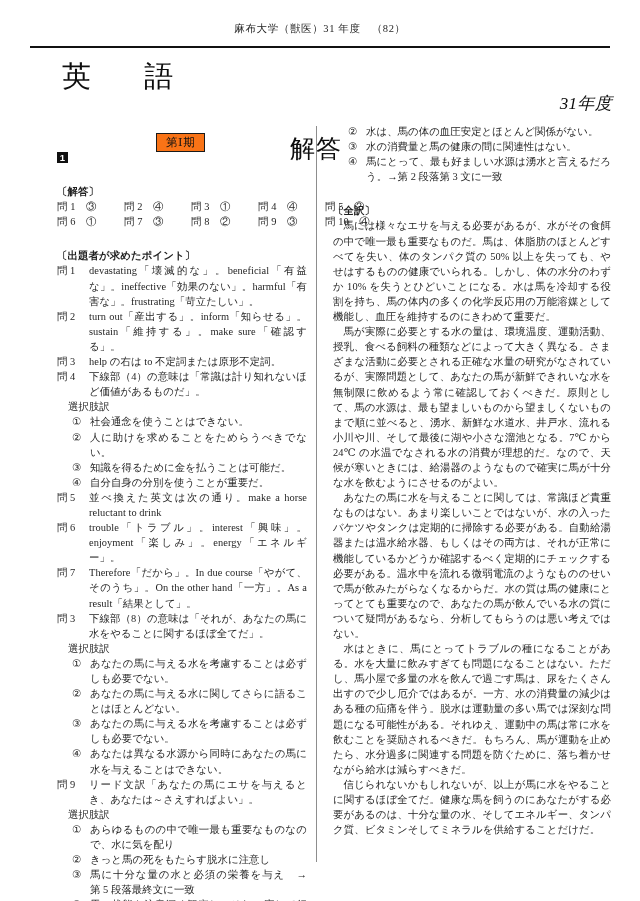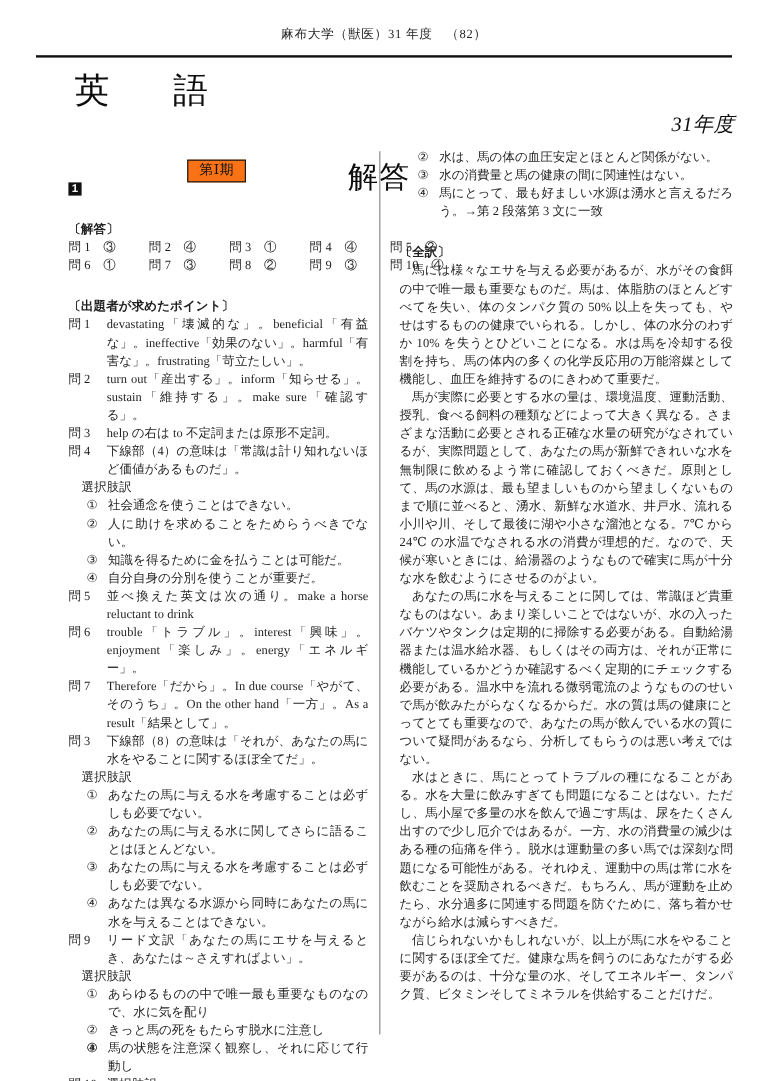--- a/index.html
+++ b/index.html
@@ -218,21 +218,21 @@
       <div class="item"><span class="lab">問 3</span><span>下線部（8）の意味は「それが、あなたの馬に水をやることに関するほぼ全てだ」。</span></div>
       <div class="plain sub-label">選択肢訳</div>
       <div class="choice indent"><span class="mark">①</span><span>あなたの馬に与える水を考慮することは必ずしも必要でない。</span></div>
       <div class="choice indent"><span class="mark">②</span><span>あなたの馬に与える水に関してさらに語ることはほとんどない。</span></div>
       <div class="choice indent"><span class="mark">③</span><span>あなたの馬に与える水を考慮することは必ずしも必要でない。</span></div>
       <div class="choice indent"><span class="mark">④</span><span>あなたは異なる水源から同時にあなたの馬に水を与えることはできない。</span></div>
       <div class="item"><span class="lab">問 9</span><span>リード文訳「あなたの馬にエサを与えるとき、あなたは～さえすればよい」。</span></div>
       <div class="plain sub-label">選択肢訳</div>
       <div class="choice indent"><span class="mark">①</span><span>あらゆるものの中で唯一最も重要なものなので、水に気を配り</span></div>
       <div class="choice indent"><span class="mark">②</span><span>きっと馬の死をもたらす脱水に注意し</span></div>
-      <div class="choice indent"><span class="mark">③</span></div>
+      <div class="choice indent"><span class="mark">③</span><span>馬に十分な量の水と必須の栄養を与え　→　第 5 段落最終文に一致</span></div>
       <div class="choice indent"><span class="mark">④</span><span>馬の状態を注意深く観察し、それに応じて行動し</span></div>
       <div class="item"><span class="lab">問 10</span><span>選択肢訳</span></div>
     </div>
 </div>
 
 <div class="col col-right">
   <div id="continued-choices">
       <div class="choice indent"><span class="mark">②</span><span>水は、馬の体の血圧安定とほとんど関係がない。</span></div>
       <div class="choice indent"><span class="mark">③</span><span>水の消費量と馬の健康の間に関連性はない。</span></div>
       <div class="choice indent"><span class="mark">④</span><span>馬にとって、最も好ましい水源は湧水と言えるだろう。→第 2 段落第 3 文に一致</span></div>

